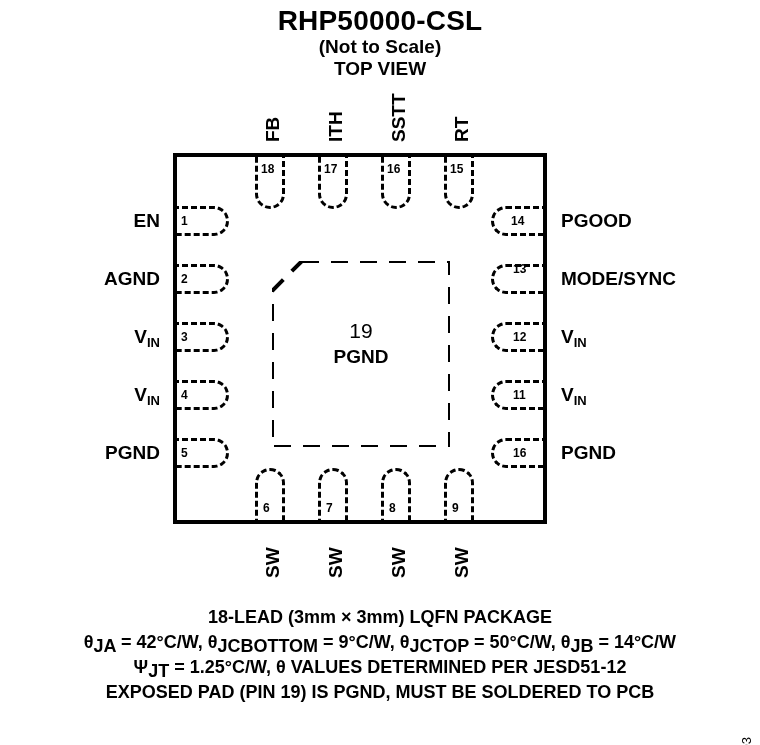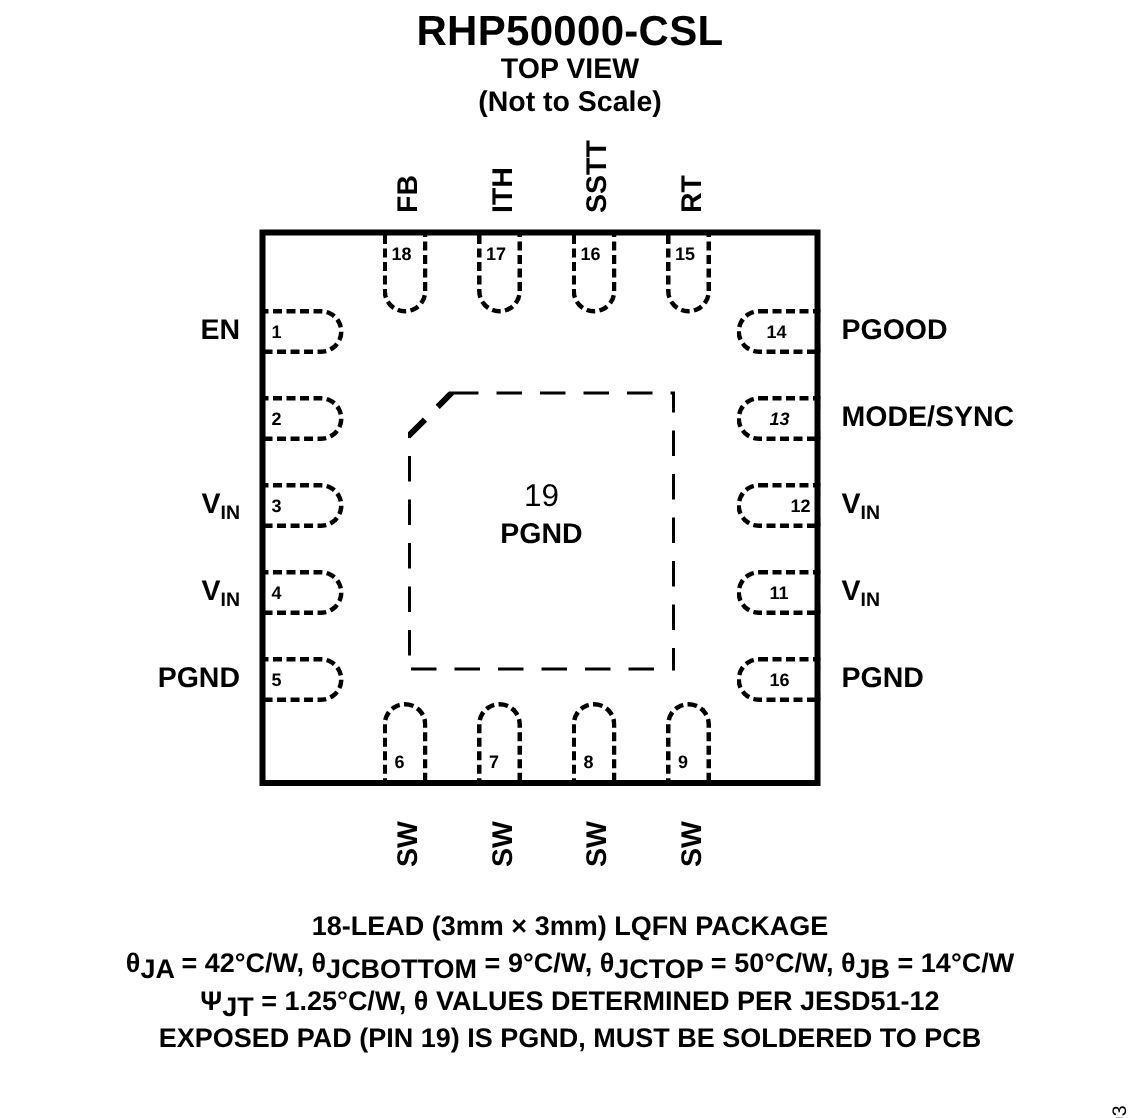--- a/index.html
+++ b/index.html
@@ -186,22 +186,22 @@
     transform-origin: 100% 100%;
     transform: rotate(-90deg) translate(0, 0);
     white-space: nowrap;
   }
 </style>
 </head>
 <body>
 
 <div id="title-block">
   <div id="part-number">RHP50000-CSL</div>
+  <div id="scale-note">(Not to Scale)</div>
   <div id="view-label">TOP VIEW</div>
-  <div id="scale-note">(Not to Scale)</div>
 </div>
 
 <div id="package-diagram">
 
   <div id="package-body"></div>
 
   <div id="exposed-pad">
     <svg width="178" height="186" viewBox="0 0 178 186">
       <polygon points="30,0 178,0 178,186 0,186 0,30" fill="none" stroke="#000" stroke-width="4" stroke-dasharray="17,12"></polygon>
     </svg>
@@ -228,20 +228,23 @@
   <div class="pin-name vert" style="left:452px; top:142px;">RT</div>
 
   <div class="pin-pad left" style="left:173px; top:206px;"></div>
   <div class="pin-number" style="left:181px; top:213px;">1</div>
   <div class="pin-name side-left" style="left:20px; top:211px; width:140px;">
     <span>EN</span>
   </div>
 
   <div class="pin-pad left" style="left:173px; top:264px;"></div>
   <div class="pin-number" style="left:181px; top:271px;">2</div>
+  <div class="pin-name side-left" style="left:20px; top:269px; width:140px;">
+    <span>AGND</span>
+  </div>
 
   <div class="pin-pad left" style="left:173px; top:322px;"></div>
   <div class="pin-number" style="left:181px; top:329px;">3</div>
   <div class="pin-name side-left" style="left:20px; top:327px; width:140px;">
     <span>V</span><sub>IN</sub>
   </div>
 
   <div class="pin-pad left" style="left:173px; top:380px;"></div>
   <div class="pin-number" style="left:181px; top:387px;">4</div>
   <div class="pin-name side-left" style="left:20px; top:385px; width:140px;">
@@ -254,27 +257,27 @@
     <span>PGND</span>
   </div>
 
   <div class="pin-pad right" style="left:491px; top:206px;"></div>
   <div class="pin-number" style="left:511px; top:213px;">14</div>
   <div class="pin-name side-right" style="left:561px; top:211px;">
     <span>PGOOD</span>
   </div>
 
   <div class="pin-pad right" style="left:491px; top:264px;"></div>
-  <div class="pin-number" style="left:513px; top:271px;font-style:italic;">13</div>
+  <div class="pin-number" style="left:513px; top:261px;">13</div>
   <div class="pin-name side-right" style="left:561px; top:269px;text-align:right;">
     <span>MODE/SYNC</span>
   </div>
 
   <div class="pin-pad right" style="left:491px; top:322px;"></div>
-  <div class="pin-number" style="left:513px; top:329px;margin-left:14px;">12</div>
+  <div class="pin-number" style="left:513px; top:329px;">12</div>
   <div class="pin-name side-right" style="left:561px; top:327px;">
     <span>V</span><sub>IN</sub>
   </div>
 
   <div class="pin-pad right" style="left:491px; top:380px;"></div>
   <div class="pin-number" style="left:513px; top:387px;">11</div>
   <div class="pin-name side-right" style="left:561px; top:385px;">
     <span>V</span><sub>IN</sub>
   </div>
 

